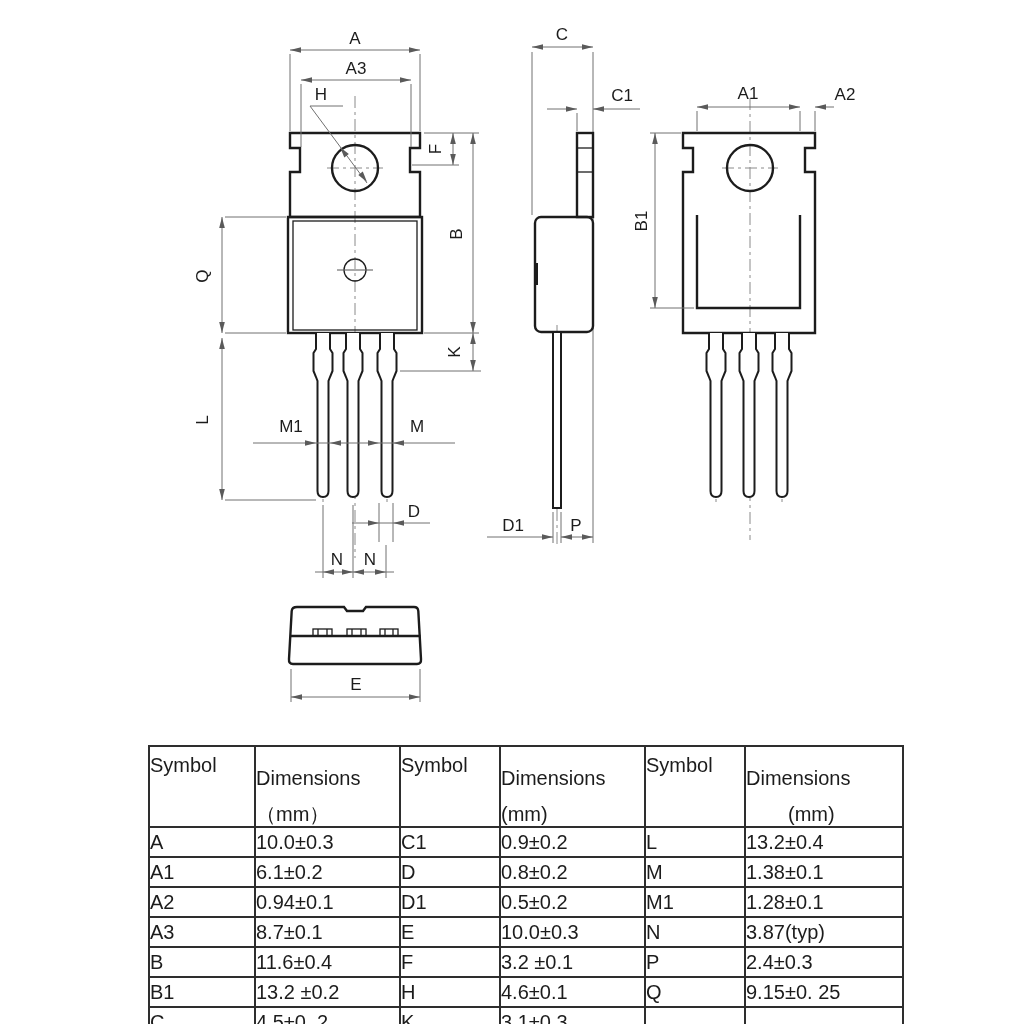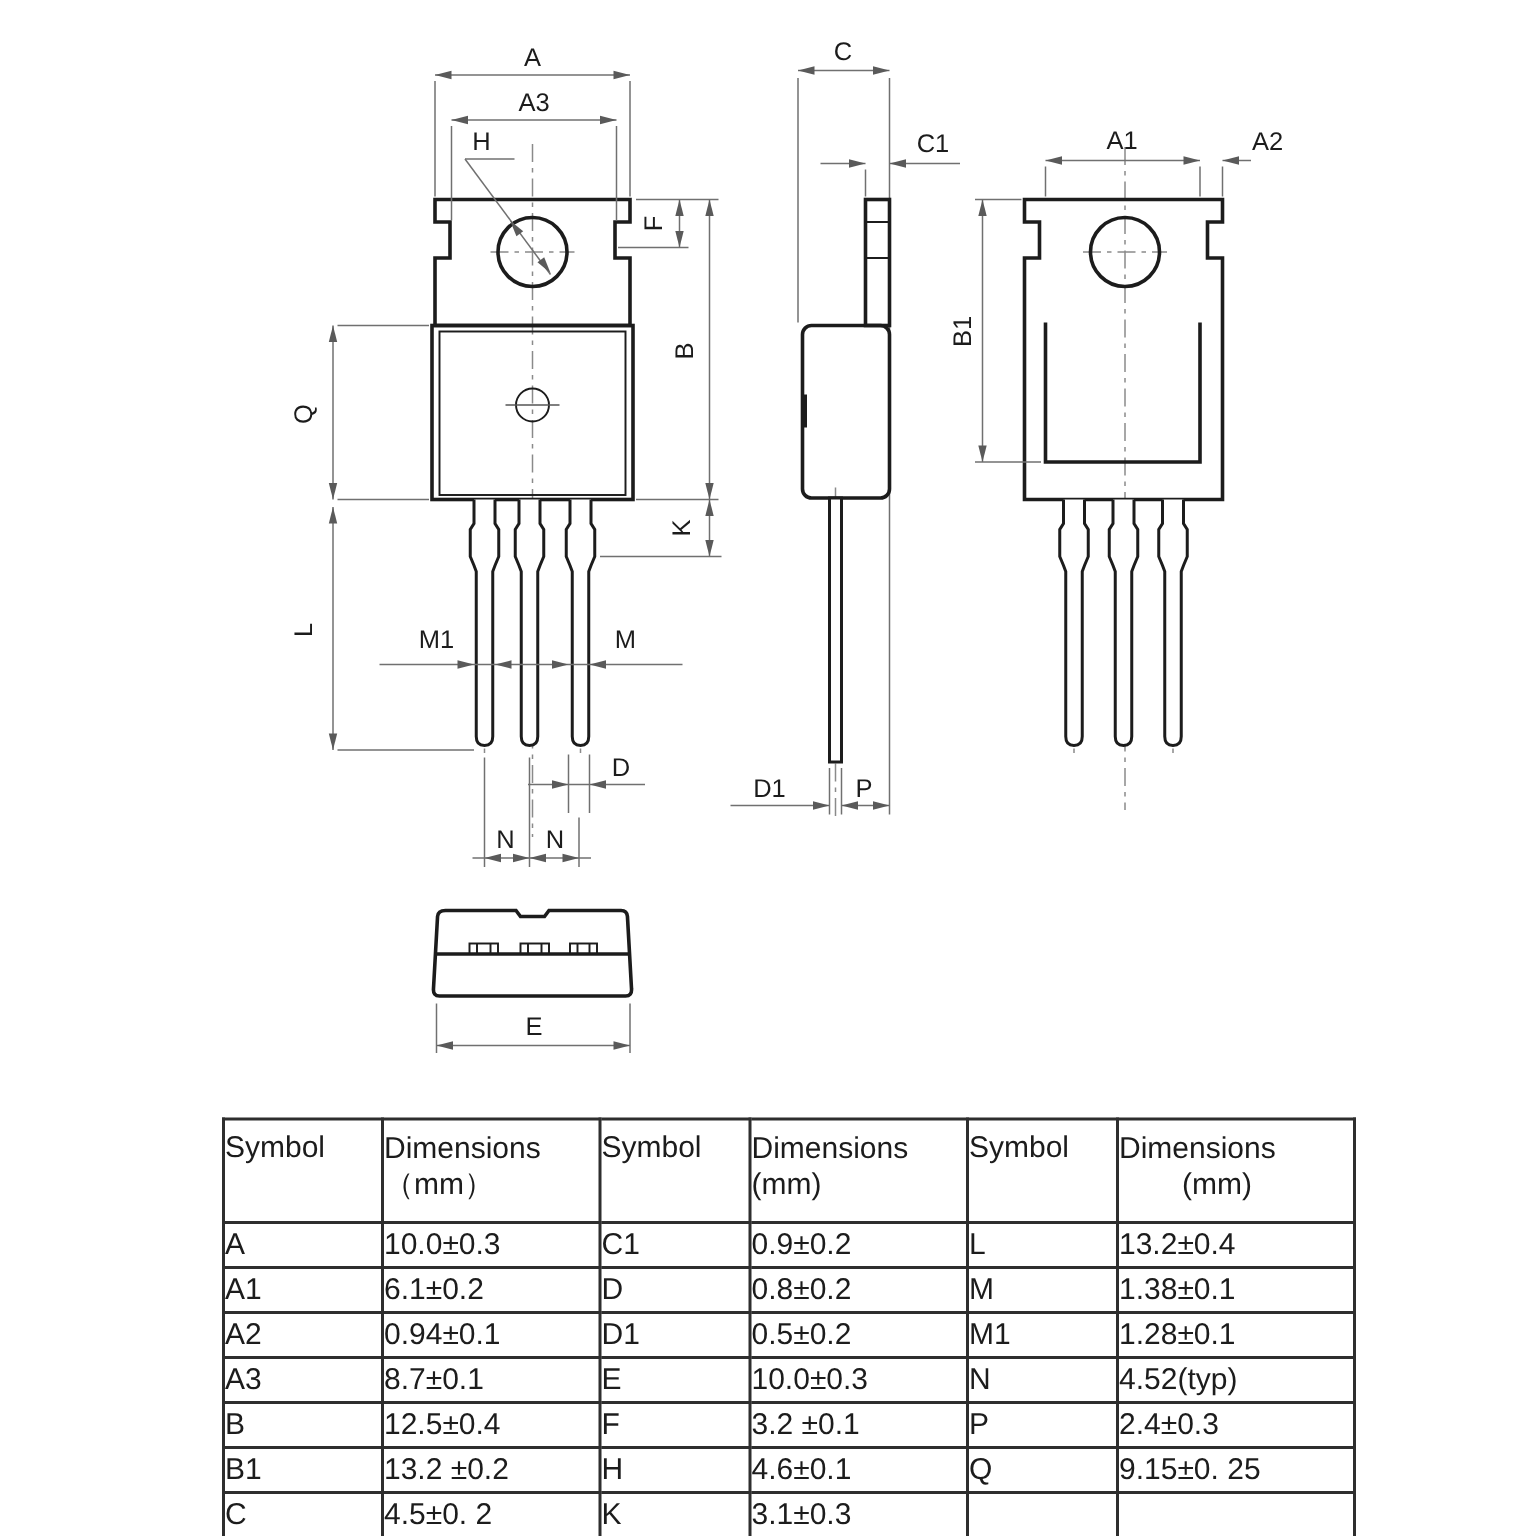--- a/index.html
+++ b/index.html
@@ -15,21 +15,21 @@
   .cl{stroke:#8a8a8a;stroke-width:1;fill:none;stroke-dasharray:12 4 3 4;}
   .thincl{stroke:#555555;stroke-width:1;fill:none;}
   .tick{fill:#1c1c1c;stroke:none;}
 
   .dim-table{position:absolute;left:148px;top:745px;width:754px;
              border-collapse:collapse;table-layout:fixed;font-size:20px;}
   .dim-table th,.dim-table td{border:2px solid #2e2e2e;text-align:left;
              font-weight:normal;padding:0;overflow:hidden;white-space:nowrap;}
   .dim-table thead th{height:60px;vertical-align:top;padding-top:7px;}
   .dim-table tbody td{height:28px;}
-  .dim-table .hline{display:block;line-height:24px;}
+  .dim-table .hline{display:block;line-height:24px;margin-top:12px;}
   .unit-right{padding-left:42px;}
 </style>
 </head>
 <body>
 
 <div class="stage">
 
 <svg width="1024" height="740" viewBox="0 0 1024 740">
 
   <g>
@@ -284,25 +284,25 @@
       <td>0.5±0.2</td>
       <td>M1</td>
       <td>1.28±0.1</td>
     </tr>
     <tr>
       <td>A3</td>
       <td>8.7±0.1</td>
       <td>E</td>
       <td>10.0±0.3</td>
       <td>N</td>
-      <td>4.52(typ)</td>
+      <td>3.87(typ)</td>
     </tr>
     <tr>
       <td>B</td>
-      <td>12.5±0.4</td>
+      <td>11.6±0.4</td>
       <td>F</td>
       <td>3.2 ±0.1</td>
       <td>P</td>
       <td>2.4±0.3</td>
     </tr>
     <tr>
       <td>B1</td>
       <td>13.2 ±0.2</td>
       <td>H</td>
       <td>4.6±0.1</td>

